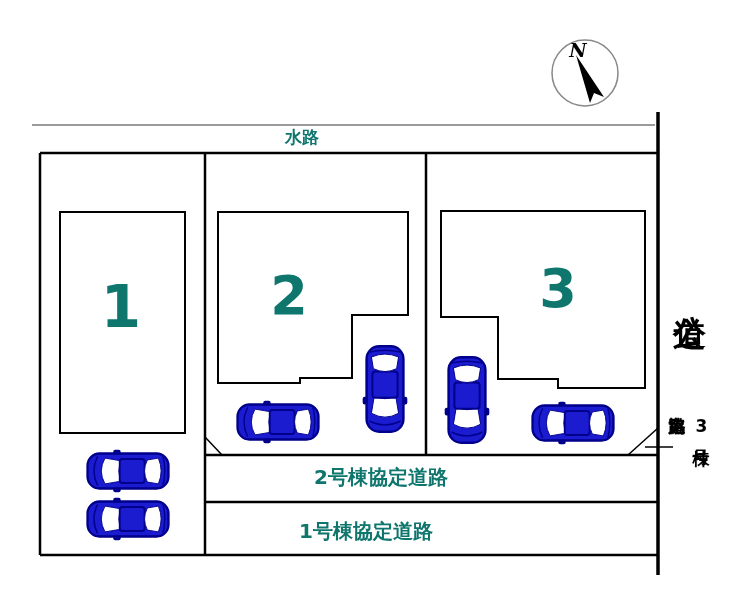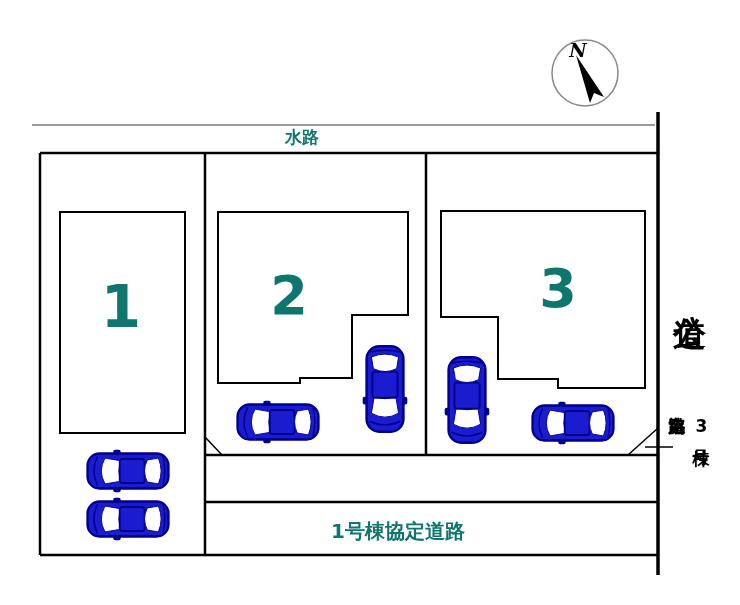--- a/index.html
+++ b/index.html
@@ -35,21 +35,21 @@
     font-weight: bold;
     white-space: nowrap;
     transform: translate(-50%, -50%);
     line-height: 1;
   }
   .lbl-waterway { left: 302px; top: 137px; font-size: 17px; }
   .lbl-num1 { left: 121px; top: 307px; font-size: 58px; }
   .lbl-num2 { left: 289px; top: 296px; font-size: 54px; }
   .lbl-num3 { left: 558px; top: 289px; font-size: 54px; }
   .lbl-road2 { left: 381px; top: 477px; font-size: 20px; }
-  .lbl-road1 { left: 398px; top: 531px; font-size: 20px; }
+  .lbl-road1 { left: 366px; top: 531px; font-size: 20px; }
 
   .vlbl {
     position: absolute;
     color: #000;
     font-weight: bold;
     writing-mode: vertical-rl;
     text-orientation: upright;
     line-height: 1;
     transform: translateX(-50%);
     white-space: nowrap;
@@ -119,19 +119,20 @@
   </svg>
 
   <div class="lbl-north">N</div>
 
   <div class="lbl lbl-waterway">水路</div>
 
   <div class="lbl lbl-num1">1</div>
   <div class="lbl lbl-num2">2</div>
   <div class="lbl lbl-num3">3</div>
 
+  <div class="lbl lbl-road2">2号棟協定道路</div>
   <div class="lbl lbl-road1">1号棟協定道路</div>
 
   <div class="vlbl vlbl-public">公道</div>
   <div class="vlbl vlbl-agree3a">3号棟</div>
   <div class="vlbl vlbl-agree3b">協定道路</div>
 
 </div>
 
 </body></html>

